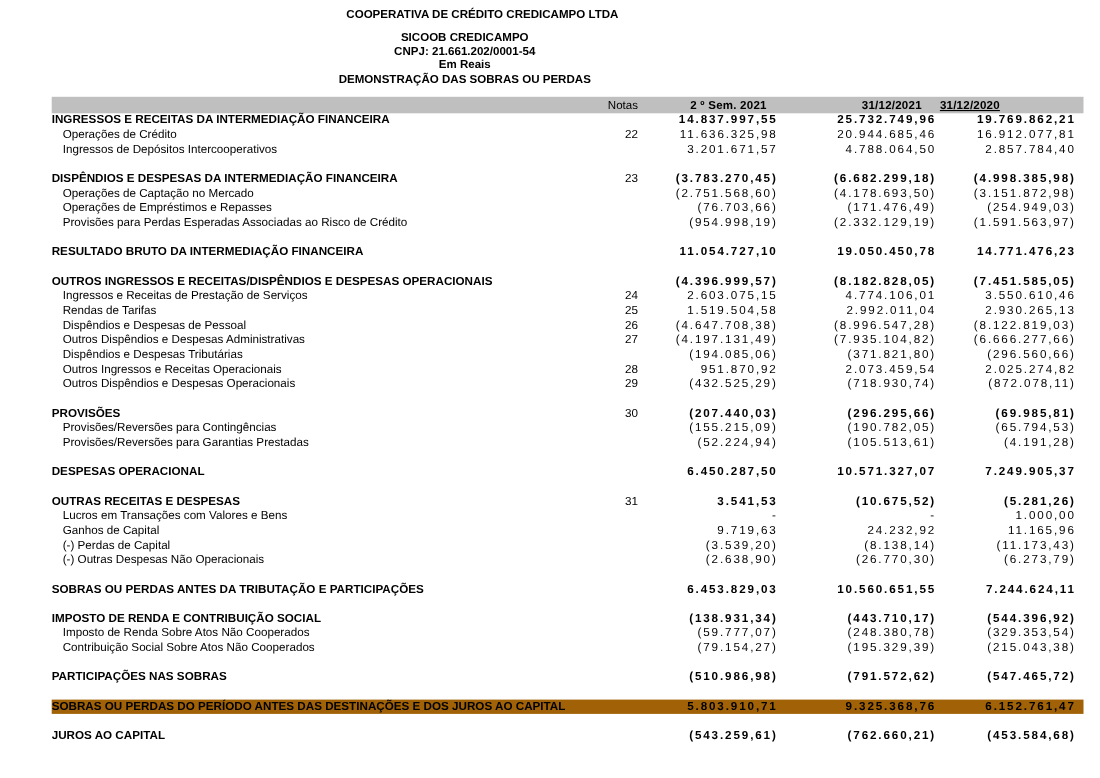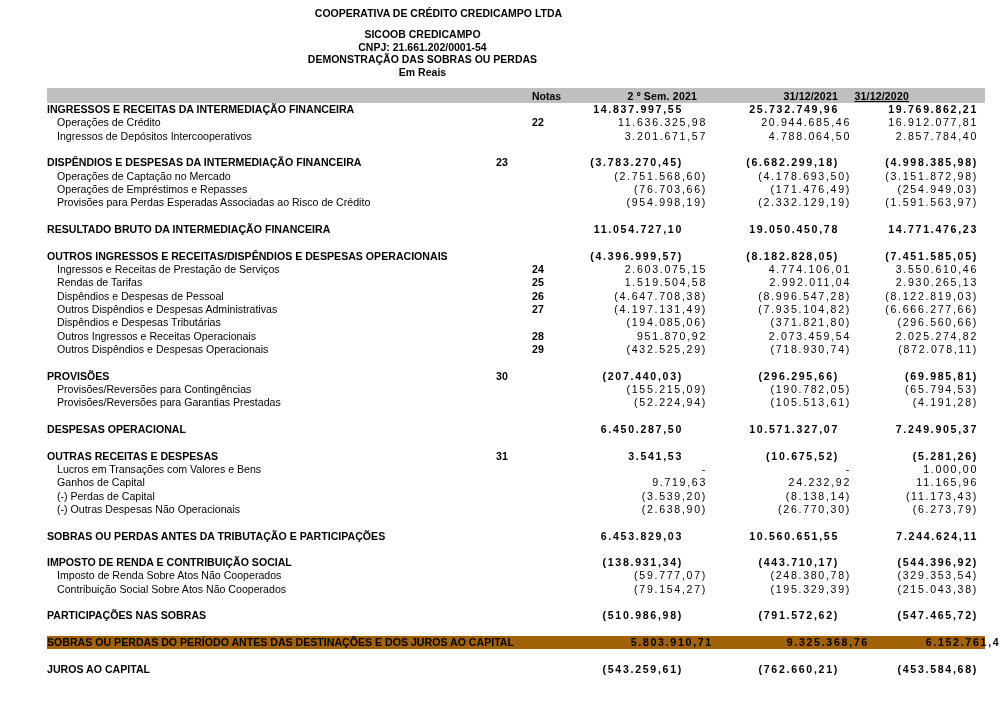--- a/index.html
+++ b/index.html
@@ -22,43 +22,43 @@
   }
   .thead {
     display: flex; align-items: center;
     height: 15px; background: #bfbfbf;
     font-weight: bold; font-size: 10.5px;
   }
   .row {
     display: flex; height: 13.33px; line-height: 13.4px;
     font-size: 10.6px; white-space: nowrap;
   }
-  .row.sec, .row.hl { font-weight: bold; gap: 12px; }
+  .row.sec, .row.hl { font-weight: bold; }
   .row.hl { background: #a16207; }
   .c-label { flex: 1; overflow: visible; white-space: nowrap; }
   .row.item .c-label { padding-left: 10px; }
-  .c-notas { width: 48px; text-align: left; font-weight: bold; flex: none; }
+  .c-notas { width: 48px; text-align: right; font-weight: normal; flex: none; }
   .c-n { text-align: right; flex: none; box-sizing: border-box; letter-spacing: 1.7px; }
   .c1w { width: 127px; }
   .c2w { width: 144px; }
   .c3w { width: 134px; padding-right: 7px; }
   .thead .c-n { letter-spacing: 0.2px; }
   .thead .h1 { padding-right: 10px; }
   .thead .h2 { padding-right: 13px; }
   .thead .h3 { padding-right: 76px; text-decoration: underline; }
 </style>
 </head>
 <body>
 
 <div class="doc-header">
   <div class="company">COOPERATIVA DE CRÉDITO CREDICAMPO LTDA</div>
   <div>SICOOB CREDICAMPO</div>
   <div>CNPJ: 21.661.202/0001-54</div>
+  <div>Em Reais</div>
   <div>DEMONSTRAÇÃO DAS SOBRAS OU PERDAS</div>
-  <div>Em Reais</div>
 </div>
 
 <div class="fin-table">
   <div class="thead">
     <div class="c-label"></div>
     <div class="c-notas">Notas</div>
     <div class="c-n c1w h1">2 º Sem. 2021</div>
     <div class="c-n c2w h2">31/12/2021</div>
     <div class="c-n c3w h3">31/12/2020</div>
   </div>

